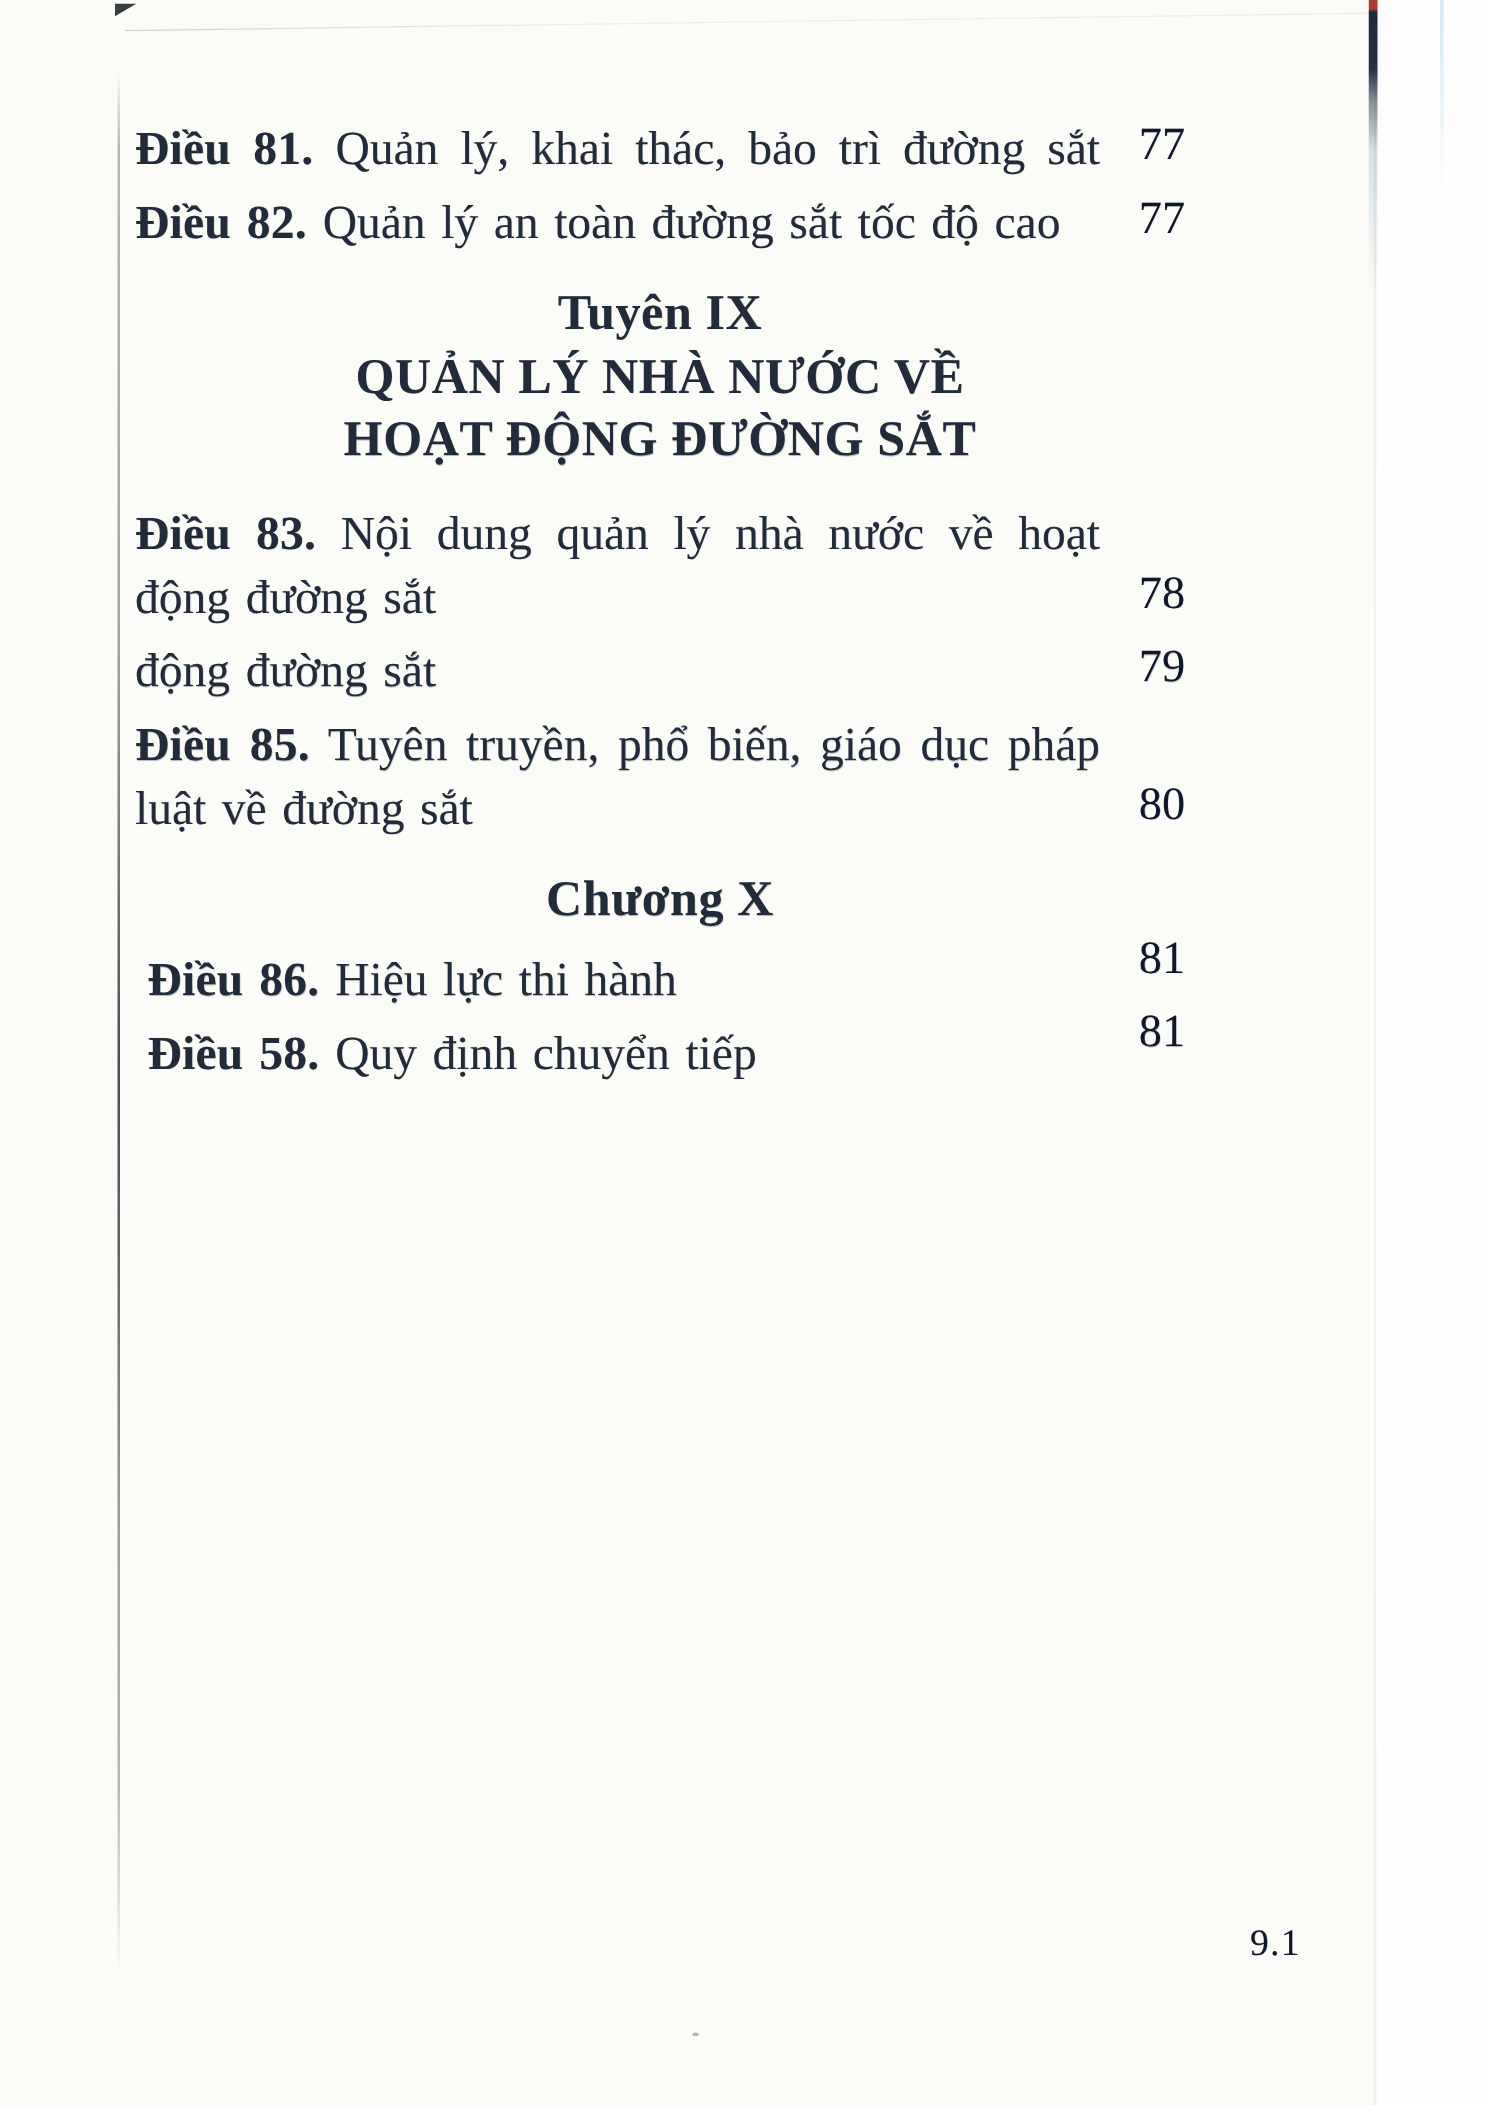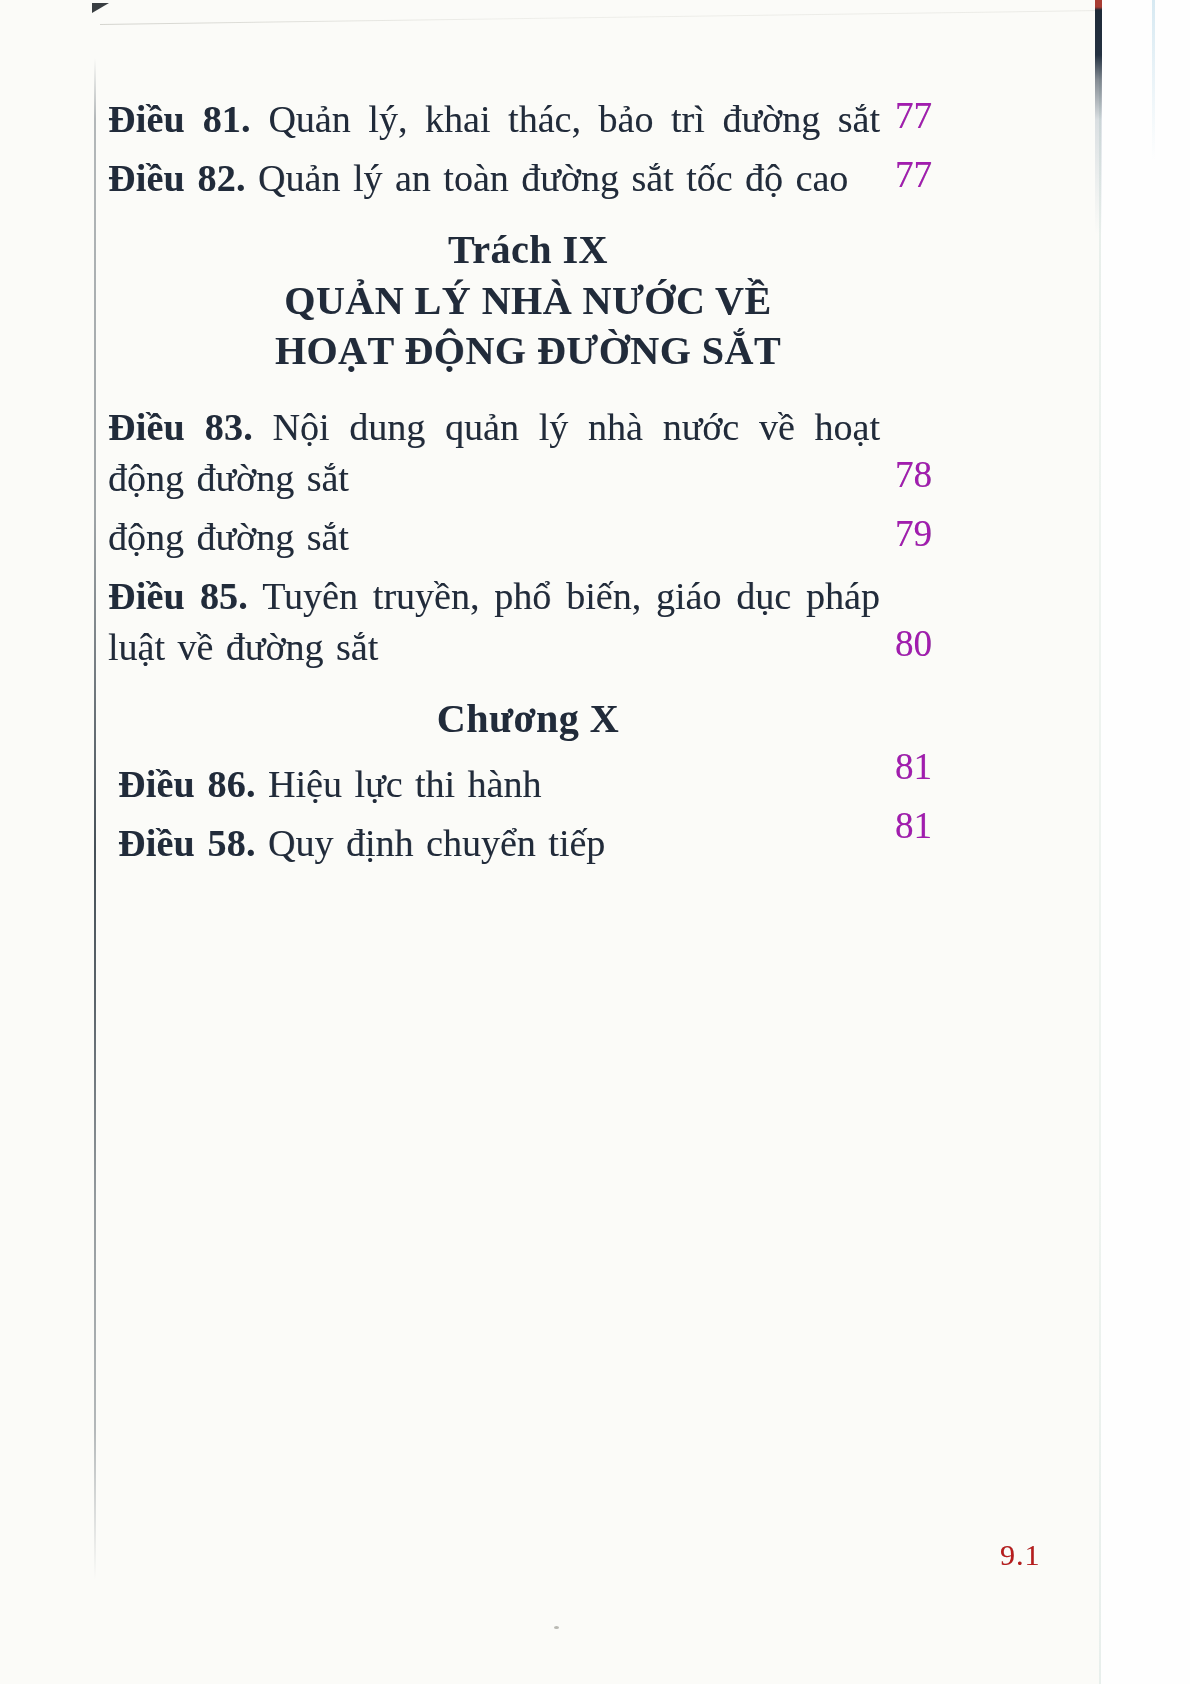--- a/index.html
+++ b/index.html
@@ -88,23 +88,23 @@
   .entry-text{ width:772px; }
   .entry-line{ line-height:51px; white-space:nowrap; word-spacing:3px; }
   .entry-line.fill{
     white-space:normal;
     text-align:justify;
     text-align-last:justify;
     -moz-text-align-last:justify;
   }
   .entry-label{ font-weight:700; letter-spacing:.2px; }
   .pagenum{
-    position:absolute; right:16px; bottom:4px;
+    position:absolute; right:0; bottom:4px;
     line-height:51px; font-size:37px;
-    color:#a21caf;
+    color:#0f172a;
   }
   .sec-entries.raised-nums .pagenum{ bottom:18px; }
   .sec-entries.raised-nums .entry{ padding-left:10px; }
 
   .chapter{
     text-align:center;
     margin-top:20px;
     margin-bottom:26px;
   }
   .chapter-kicker{
@@ -113,21 +113,21 @@
   }
   .chapter-title-line{
     font-weight:700; font-size:40px; line-height:50px;
     letter-spacing:.5px;
   }
   .chapter.tight{ margin-bottom:14px; }
 
   .footer-pagenum{
     position:absolute; left:1000px; top:1538px;
     font-size:30px; letter-spacing:1px;
-    color:#b91c1c;
+    color:#0f172a;
     text-shadow:0.3px 0.3px 0.5px rgba(25,32,48,.3);
   }
 </style>
 </head>
 <body>
 
 <div class="page">
   <div class="right-scan-area"></div>
   <div class="page-right-edge"></div>
   <div class="top-edge-line"></div>
@@ -146,21 +146,21 @@
           <span class="pagenum">77</span>
         </div>
         <div class="entry">
           <div class="entry-text">
             <div class="entry-line"><span class="entry-label">Điều 82.</span> <span class="entry-rest">Quản lý an toàn đường sắt tốc độ cao</span></div>
           </div>
           <span class="pagenum">77</span>
         </div>
       </div>
       <div class="chapter">
-        <div class="chapter-kicker">Trách IX</div>
+        <div class="chapter-kicker">Tuyên IX</div>
         <div class="chapter-title-line">QUẢN LÝ NHÀ NƯỚC VỀ</div>
         <div class="chapter-title-line">HOẠT ĐỘNG ĐƯỜNG SẮT</div>
       </div>
       <div class="sec-entries">
         <div class="entry">
           <div class="entry-text">
             <div class="entry-line fill"><span class="entry-label">Điều 83.</span> <span class="entry-rest">Nội dung quản lý nhà nước về hoạt</span></div>
             <div class="entry-line">động đường sắt</div>
           </div>
           <span class="pagenum">78</span>

